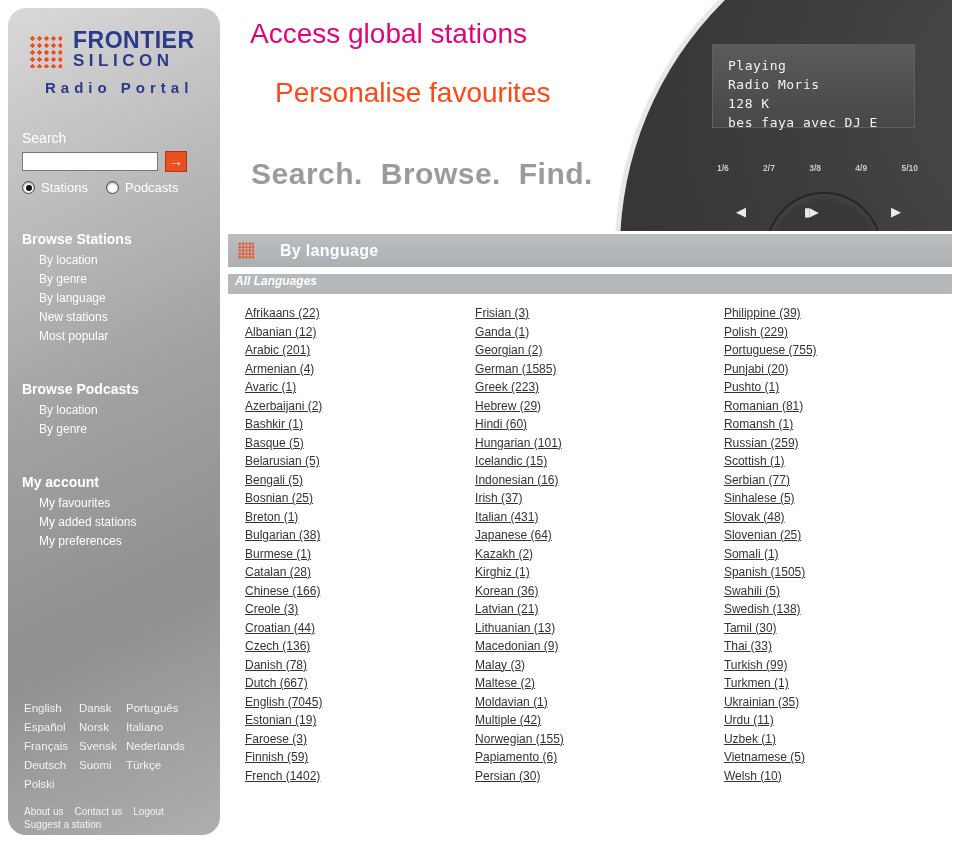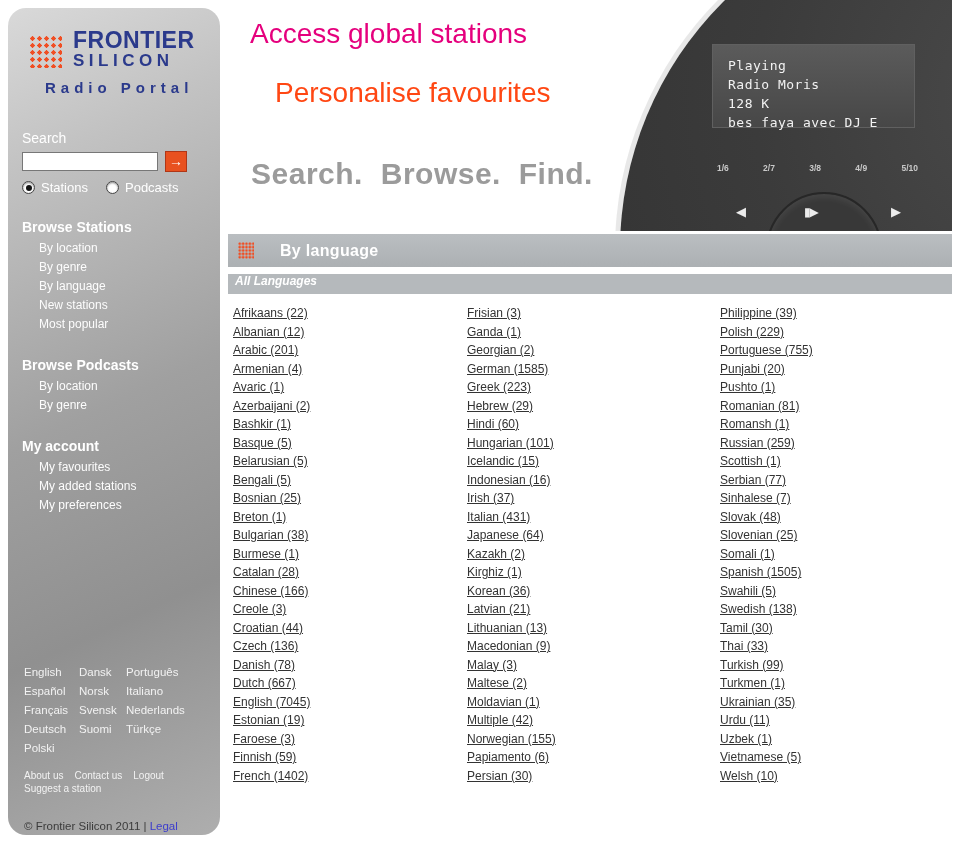--- a/index.html
+++ b/index.html
@@ -26,21 +26,21 @@
   .search-input{width:128px;height:17px;border:1px solid #777;font-size:12px;padding:0 3px;background:#fff;}
   .search-btn{width:22px;height:21px;margin-left:7px;background:#e8511f;border:1px solid #b03616;
     color:#fff;font-weight:bold;font-size:14px;line-height:19px;text-align:center;cursor:pointer;padding:0;}
   .radio-row{margin-top:8px;display:flex;align-items:center;color:#fff;font-size:13px;}
   .radio{width:11px;height:11px;border-radius:50%;background:#fff;border:1px solid #444;
     box-shadow:inset 0 1px 2px rgba(0,0,0,.45);position:relative;flex:0 0 auto;}
   .radio.sel::after{content:"";position:absolute;left:2.5px;top:2.5px;width:6px;height:6px;background:#111;border-radius:50%;}
   .radio-lbl{margin:0 0 0 6px;}
   .radio-gap{width:18px;}
   .nav-sec{margin:24px 0 0 14px;}
-  .nav-head{color:#fff;font-size:14px;font-weight:bold;}
+  .nav-head{color:#fff;font-size:14px;font-weight:bold;margin-top:36px;}
   .nav-items{list-style:none;margin:3px 0 0 0;padding:0;}
   .nav-items li{margin-left:17px;line-height:17px;}
   .nav-items a{color:#fdfdfd;font-size:12px;text-decoration:none;cursor:pointer;}
   .side-langs{margin:152px 0 0 16px;display:grid;grid-template-columns:55px 47px auto;
     row-gap:7px;font-size:11.5px;width:182px;}
   .side-langs a{color:#f2f2f2;text-decoration:none;cursor:pointer;}
   .side-foot{margin:16px 16px 0;display:flex;flex-wrap:wrap;column-gap:11px;row-gap:2px;width:186px;font-size:10px;}
   .side-foot a{color:#f2f2f2;text-decoration:none;cursor:pointer;}
   .copyright{margin:26px 0 0 16px;font-size:11.5px;color:#3b3b3b;}
   .legal-link{color:#3d3dcc;text-decoration:none;cursor:pointer;}
@@ -69,21 +69,21 @@
   .section-bar{margin-top:3px;height:33px;background:linear-gradient(#babec1,#acb0b3);
     display:flex;align-items:center;}
   .dots-sm{width:16px;height:17px;margin-left:10px;
     background-image:radial-gradient(circle,#f04e23 1.2px,rgba(0,0,0,0) 1.45px);
     background-size:3.4px 3.4px;}
   .section-title{color:#fff;font-weight:bold;font-size:16px;margin-left:26px;letter-spacing:0.3px;}
   .sub-bar{margin-top:7px;height:20px;background:#b5b9bc;display:flex;}
   .sub-title{color:#fff;font-weight:bold;font-style:italic;font-size:12px;margin-left:7px;}
   .columns{display:flex;margin-top:9px;padding-left:5px;}
   .col{list-style:none;margin:0;padding:0;}
-  .col-1{width:234px;}
+  .col-1{width:234px;margin-left:12px;}
   .col-2{width:253px;}
   .col-3{width:232px;}
   .col li{height:18.5px;}
   .col a{color:#333;font-size:12px;text-decoration:underline;cursor:pointer;}
 </style>
 </head>
 <body>
 
 <div class="sidebar">
   <div class="logo-row">
@@ -275,21 +275,21 @@
     <li><a>Philippine (39)</a></li>
         <li><a>Polish (229)</a></li>
         <li><a>Portuguese (755)</a></li>
         <li><a>Punjabi (20)</a></li>
         <li><a>Pushto (1)</a></li>
         <li><a>Romanian (81)</a></li>
         <li><a>Romansh (1)</a></li>
         <li><a>Russian (259)</a></li>
         <li><a>Scottish (1)</a></li>
         <li><a>Serbian (77)</a></li>
-        <li><a>Sinhalese (7)</a></li>
+        <li><a>Sinhalese (5)</a></li>
         <li><a>Slovak (48)</a></li>
         <li><a>Slovenian (25)</a></li>
         <li><a>Somali (1)</a></li>
         <li><a>Spanish (1505)</a></li>
         <li><a>Swahili (5)</a></li>
         <li><a>Swedish (138)</a></li>
         <li><a>Tamil (30)</a></li>
         <li><a>Thai (33)</a></li>
         <li><a>Turkish (99)</a></li>
         <li><a>Turkmen (1)</a></li>

